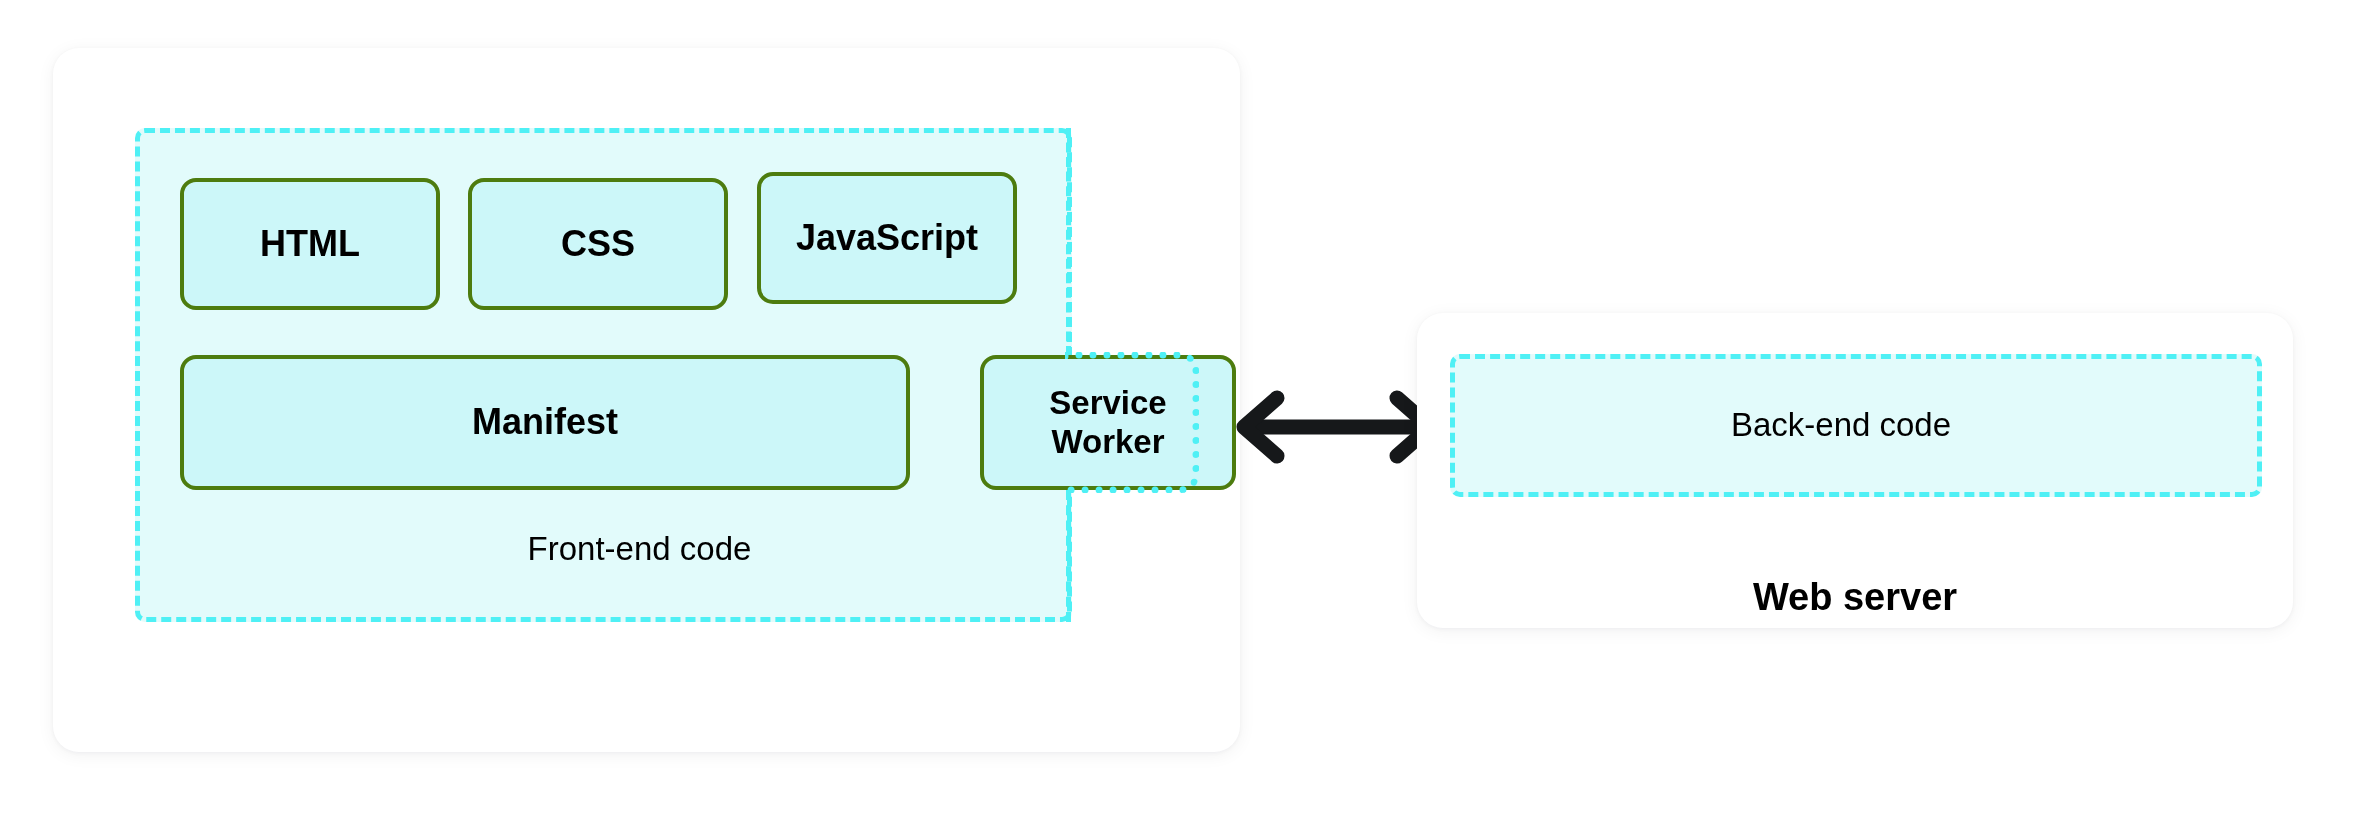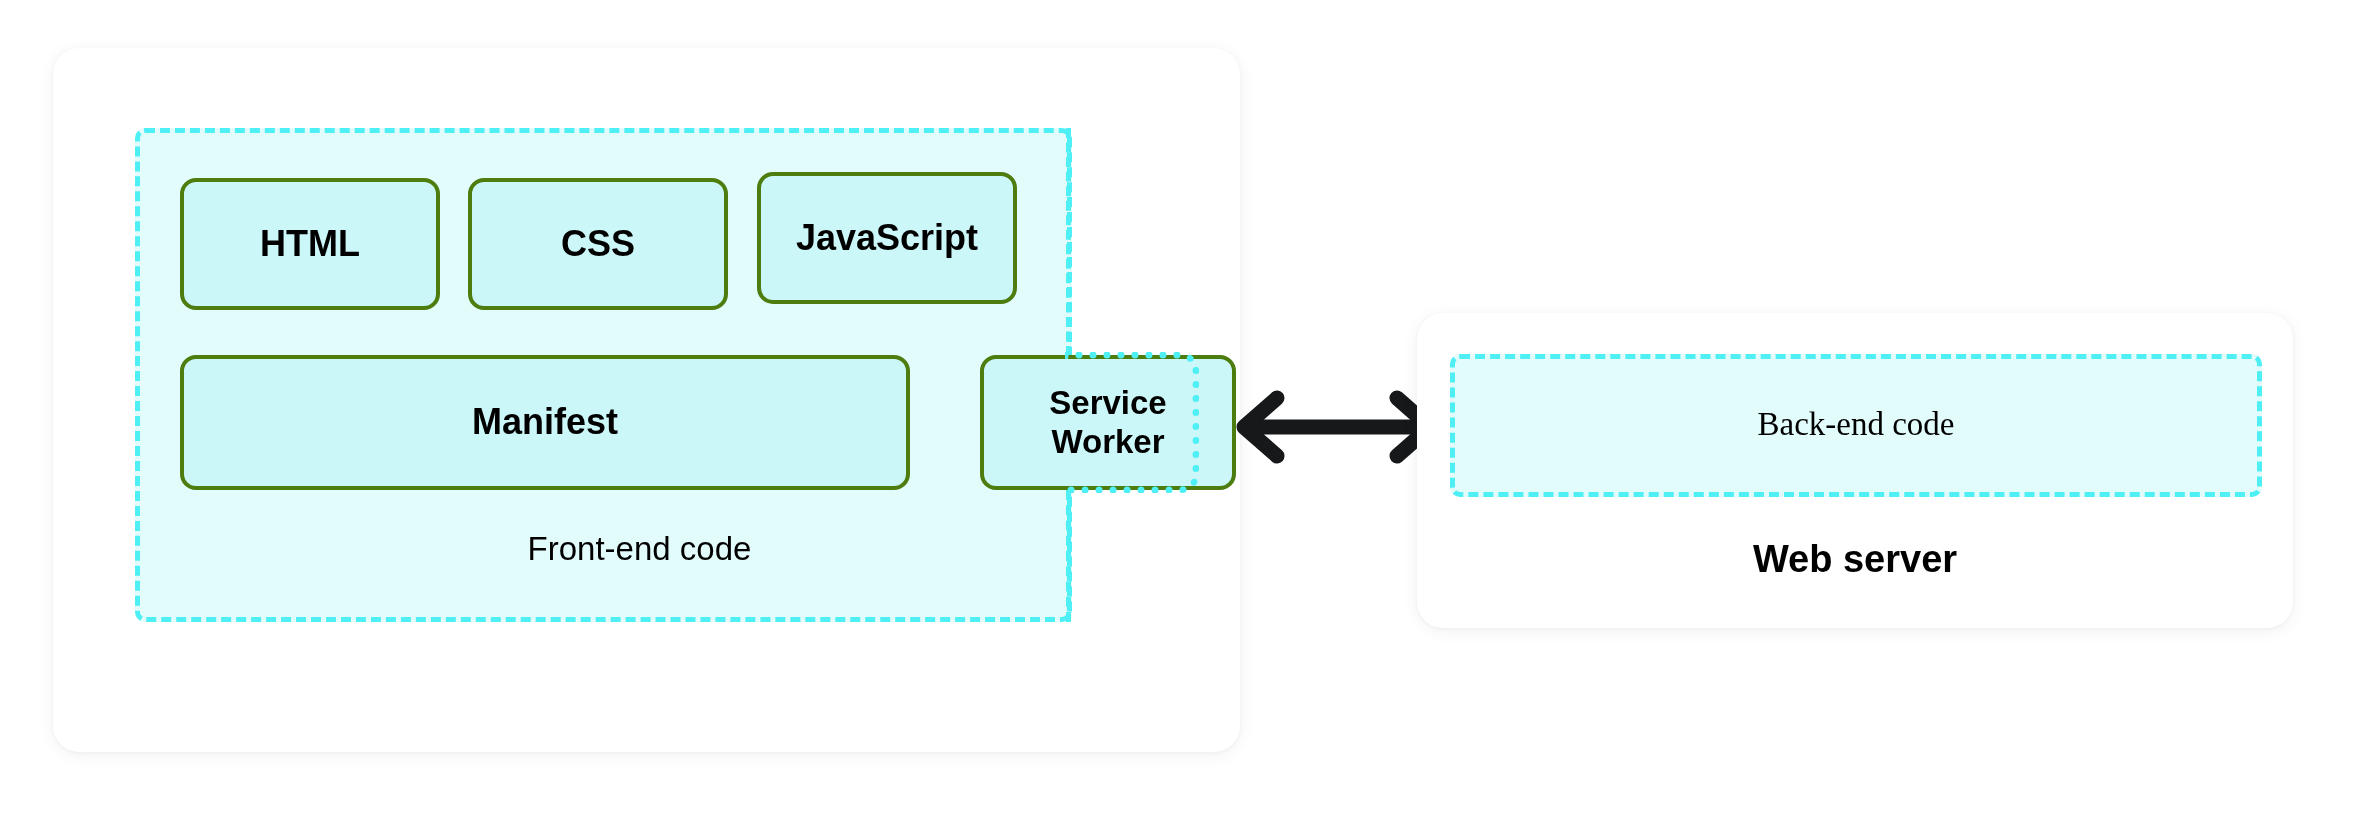--- a/index.html
+++ b/index.html
@@ -109,20 +109,21 @@
     color: #000000;
     white-space: nowrap;
   }
   .caption.inner {           
     font-size: 33px;
     font-weight: 400;
   }
   .caption.outer {           
     font-size: 38px;
     font-weight: 700;
+    margin-top: 38px;
   }
   #label-frontend  { left: 135px; top: 530px;  width: 937px; padding-left: 36px; }
   #label-device    { left: 53px;  top: 664px;  width: 1187px; }
   #label-backend   { left: 1450px; top: 406px; width: 812px; }
   #label-webserver { left: 1417px; top: 538px; width: 876px; }
 
   
   #link-arrow {
     position: absolute;
     left: 1222px; top: 385px;
@@ -173,18 +174,18 @@
       <line x1="26" y1="42" x2="204" y2="42"></line>
       <polyline points="55,13 22,42 55,71"></polyline>
       <polyline points="175,13 208,42 175,71"></polyline>
     </g>
   </svg>
 
   <div id="webserver-card" class="card">
 
     <div id="backend-zone" class="zone" style="left:33px; top:41px;"></div>
 
-    <div id="label-backend" class="caption inner" style="left:33px; top:93px; width:812px;font-family:Liberation Serif, serif;">Back-end code</div>
+    <div id="label-backend" class="caption inner" style="left:18px; top:93px; width:812px;">Back-end code</div>
 
     <div id="label-webserver" class="caption outer" style="left:0; top:225px; width:876px;">Web server</div>
   </div>
 
 </div>
 
 </body></html>

